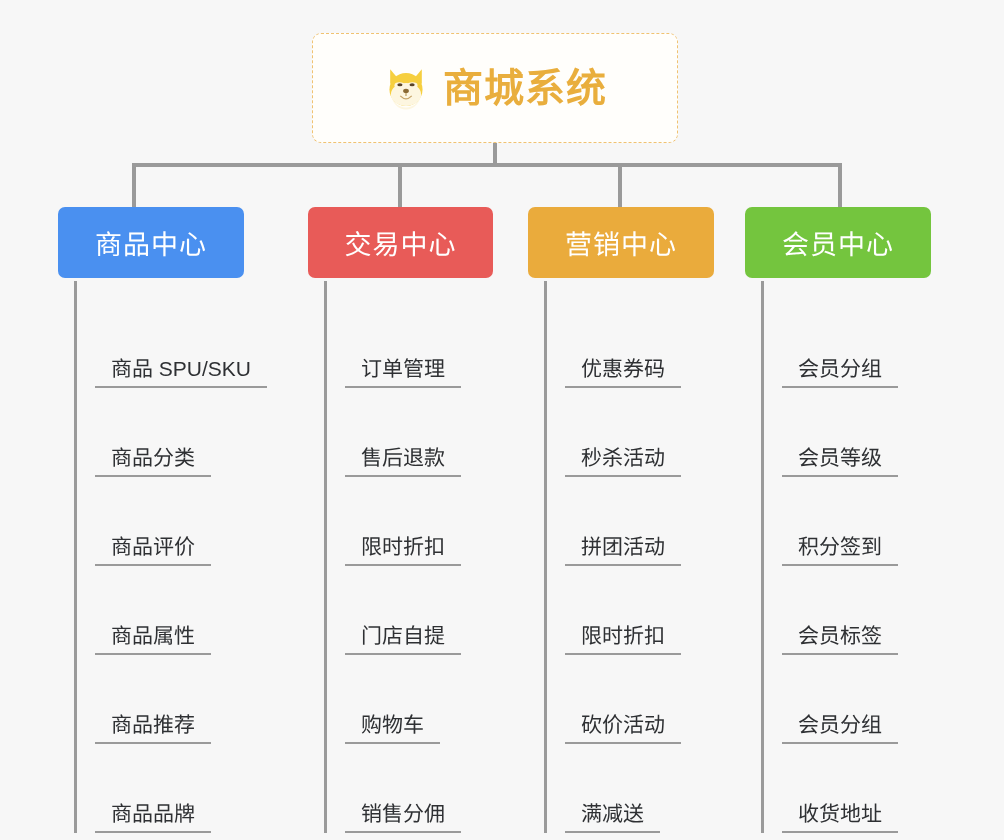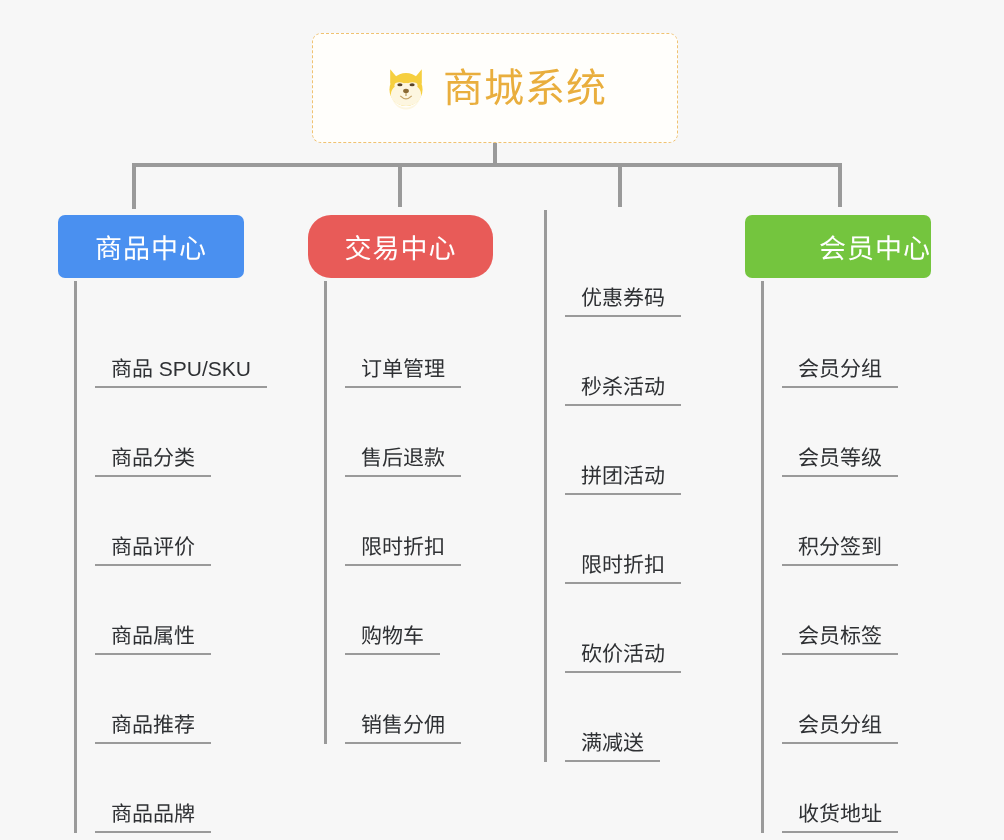--- a/index.html
+++ b/index.html
@@ -43,21 +43,21 @@
     height: 46px;
     flex: 0 0 auto;
     display: block;
   }
   .root-title {
     font-size: 40px;
     line-height: 1;
     color: #e9ae3d;
     letter-spacing: 1px;
     white-space: nowrap;
-    font-weight: 400;
+    font-weight: 700;
   }
 
   
   .conn {
     position: absolute;
     background: #9a9a9a;
   }
   .conn-v-root { left: 493px; top: 143px; width: 4px; height: 22px; }
   .conn-h-bus  { left: 132px; top: 163px; width: 710px; height: 4px; }
   .conn-v-1 { left: 132px; top: 163px; width: 4px; height: 46px; }
@@ -70,33 +70,32 @@
     position: absolute;
     top: 207px;
   }
   .col-1 { left: 58px;  width: 228px; }
   .col-2 { left: 308px; width: 200px; }
   .col-3 { left: 528px; width: 200px; }
   .col-4 { left: 745px; width: 200px; }
 
   .cat-box {
     box-sizing: border-box;
-    height: 63px;
+    height: 71px;
     border-radius: 7px;
     display: flex;
     align-items: center;
     justify-content: center;
     color: #ffffff;
     font-size: 27px;
     letter-spacing: 1px;
     white-space: nowrap;
-    margin-top: 8px;
   }
   .col-1 .cat-box { width: 186px; }
-  .col-2 .cat-box { width: 185px; border-radius: 23px; }
+  .col-2 .cat-box { width: 185px; }
   .col-3 .cat-box { width: 186px; }
   .col-4 .cat-box { width: 186px; }
 
   
   .leaf-list {
     position: relative;
     margin-top: 3px;
     padding-top: 18px;
     padding-left: 18px;
     border-left: 3px solid #9a9a9a;
@@ -182,29 +181,35 @@
       <div class="leaf-item">
           <span class="leaf-label">订单管理</span>
         </div>
       <div class="leaf-item">
           <span class="leaf-label">售后退款</span>
         </div>
       <div class="leaf-item">
           <span class="leaf-label">限时折扣</span>
         </div>
       <div class="leaf-item">
+          <span class="leaf-label">门店自提</span>
+        </div>
+      <div class="leaf-item">
           <span class="leaf-label">购物车</span>
         </div>
       <div class="leaf-item">
           <span class="leaf-label">销售分佣</span>
         </div>
     </div>
   </div>
 
   <div class="column col-3">
+    <div class="cat-box" style="background: rgb(234, 171, 60);">
+      <span>营销中心</span>
+    </div>
     <div class="leaf-list">
       <div class="leaf-item">
           <span class="leaf-label">优惠券码</span>
         </div>
       <div class="leaf-item">
           <span class="leaf-label">秒杀活动</span>
         </div>
       <div class="leaf-item">
           <span class="leaf-label">拼团活动</span>
         </div>
@@ -214,21 +219,21 @@
       <div class="leaf-item">
           <span class="leaf-label">砍价活动</span>
         </div>
       <div class="leaf-item">
           <span class="leaf-label">满减送</span>
         </div>
     </div>
   </div>
 
   <div class="column col-4">
-    <div class="cat-box" style="background: rgb(116, 197, 62); justify-content: flex-end;">
+    <div class="cat-box" style="background: rgb(116, 197, 62);">
       <span>会员中心</span>
     </div>
     <div class="leaf-list">
       <div class="leaf-item">
           <span class="leaf-label">会员分组</span>
         </div>
       <div class="leaf-item">
           <span class="leaf-label">会员等级</span>
         </div>
       <div class="leaf-item">

